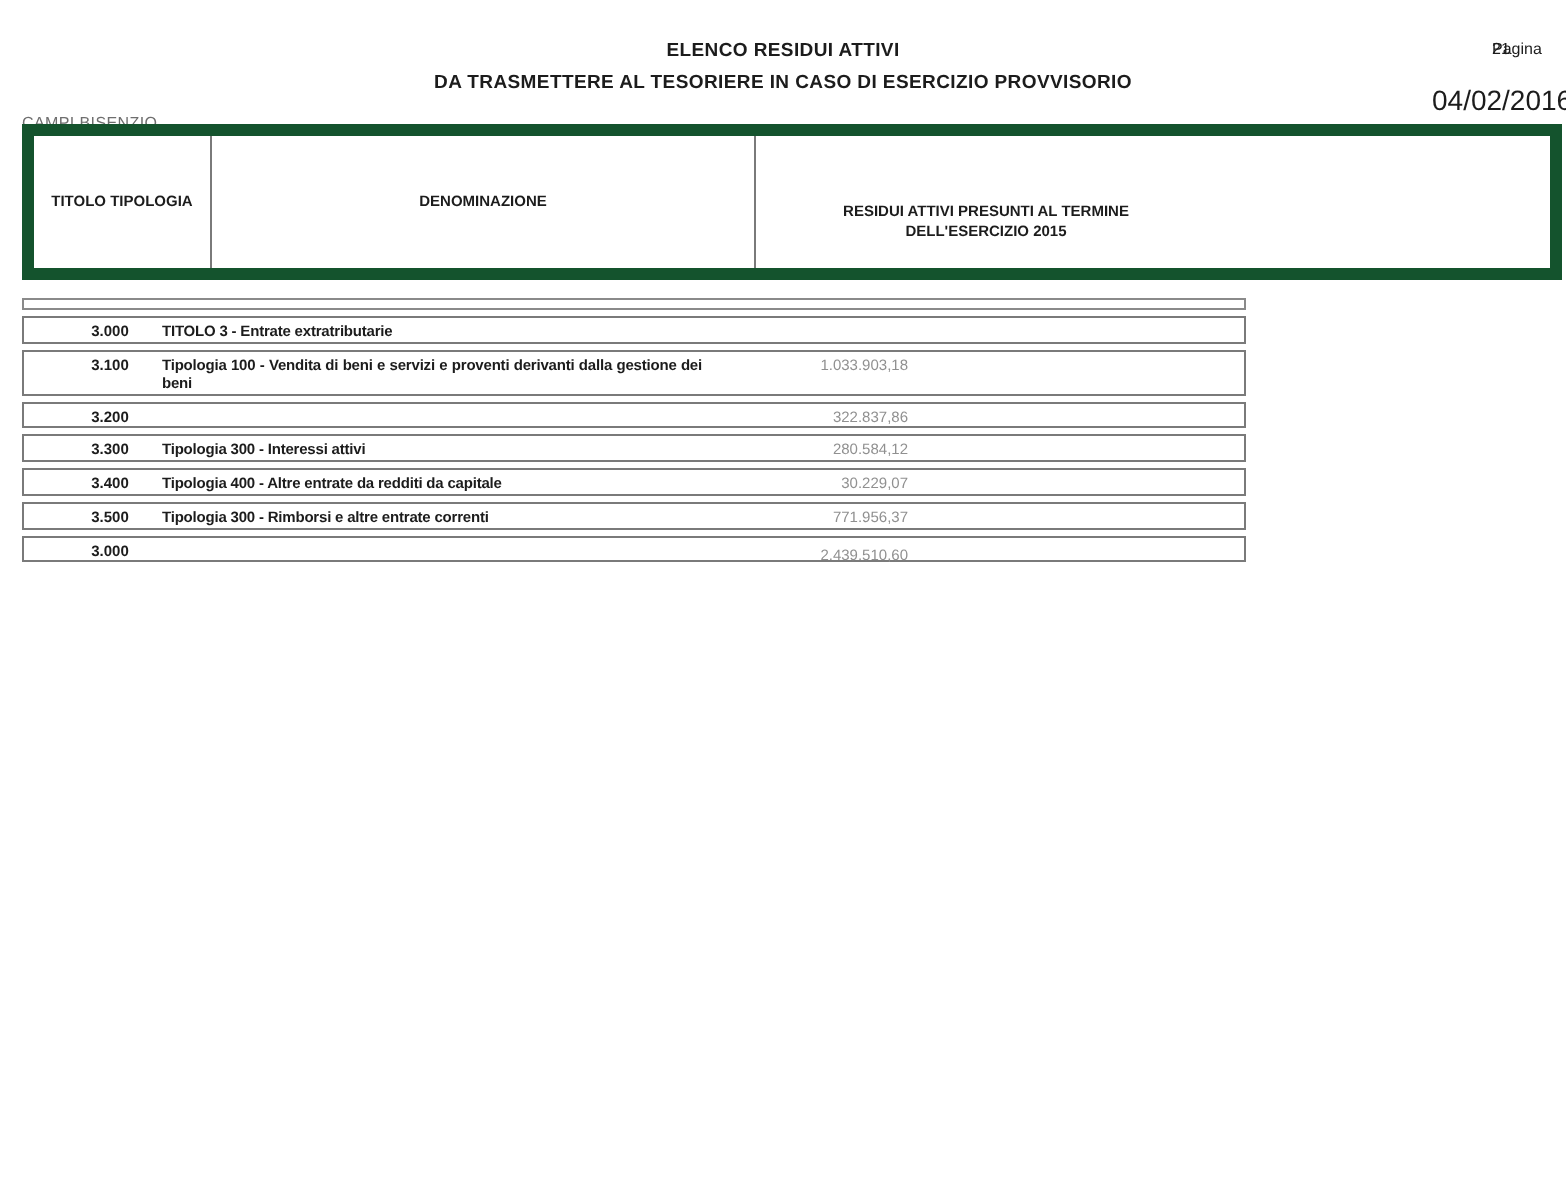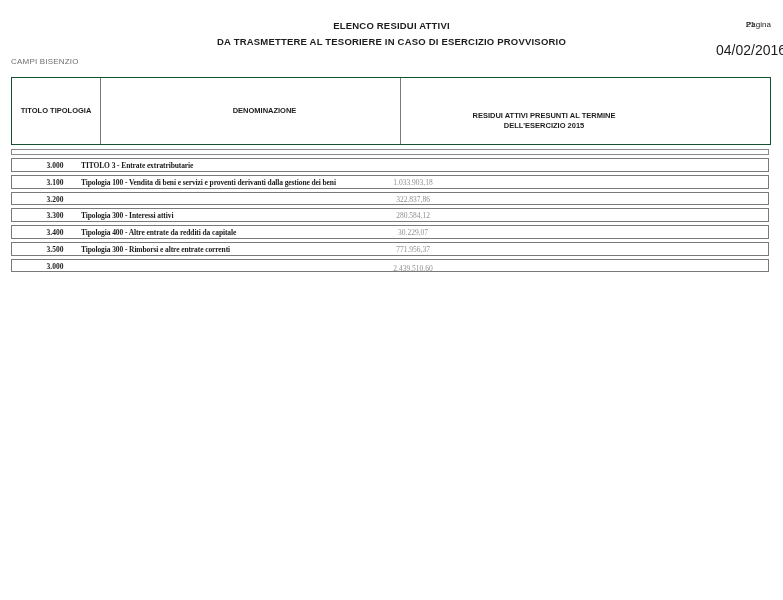--- a/index.html
+++ b/index.html
@@ -18,55 +18,54 @@
   }
   .doc-title.line1{top:20px;}
   .doc-title.line2{top:36px;}
   .page-label{position:absolute;top:20px;left:712px;font-size:8px;padding-left:34px;}
   .page-number{position:absolute;top:20px;left:746px;font-size:8px;}
   .doc-date{position:absolute;top:42px;left:716px;font-size:14px;}
   .entity{position:absolute;top:57px;left:11px;font-size:8px;color:#6e6e6e;letter-spacing:.2px;}
 
   
   .thead{
-    position:absolute;top:77px;left:11px;
+    position:absolute;top:62px;left:11px;
     width:758px;height:66px;
-    border:1px solid #14532d;
+    border:6px solid #14532d;
     display:flex;
-    gap:28px;
   }
   .thead .hc{display:flex;align-items:center;justify-content:center;
     font-size:7.5px;font-weight:bold;text-align:center;line-height:10px;}
   .hc.c1{width:88px;border-right:1px solid #7a7a7a;}
   .hc.c2{width:271px;border-right:1px solid #7a7a7a;}
   .hc.c3{flex:1;justify-content:flex-start;}
   .hc.c3 .hc3-inner{width:180px;margin-left:25px;text-align:center;margin-top:20px;}
 
   
-  .rows{position:absolute;top:149px;left:11px;width:758px;font-family:Liberation Serif, serif;}
+  .rows{position:absolute;top:149px;left:11px;width:612px;}
   .spacer-row{height:4px;border:1px solid #8a8a8a;margin-bottom:3px;}
   .row{
     position:relative;
     border:1px solid #7a7a7a;
     margin-bottom:3px;
     min-height:11px;
   }
   .row .code{
     position:absolute;top:2px;left:13px;width:60px;
     text-align:center;font-size:7.5px;font-weight:bold;line-height:9px;
   }
   .row .denom{
     margin-left:69px;width:270px;
     padding:2px 0 1px 0;
     font-size:7.5px;font-weight:bold;line-height:9px;
     text-align:justify;letter-spacing:-0.1px;
   }
   .row .amount{
     position:absolute;top:2px;left:360px;width:82px;
-    text-align:center;font-size:7.5px;line-height:9px;
+    text-align:right;font-size:7.5px;line-height:9px;
     color:#909090;font-weight:normal;
   }
   .row.total .denom{padding:4px 0 3px 0;}
   .row.total .amount{top:4px;}
 </style>
 </head>
 <body>
 
 <div class="page">
 

